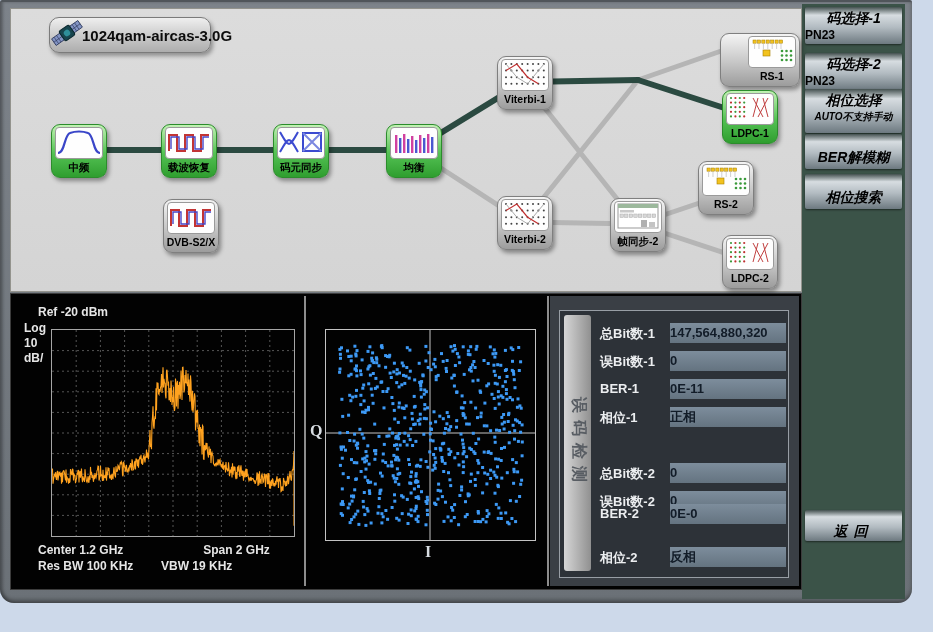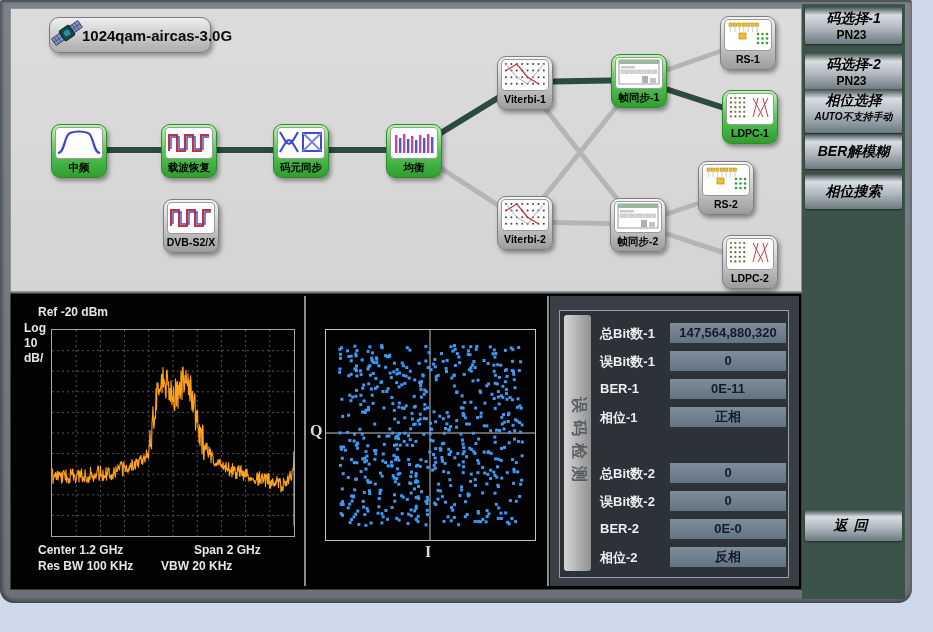--- a/index.html
+++ b/index.html
@@ -39,32 +39,32 @@
   .berarea{position:absolute;left:539px;top:2px;width:249px;height:290px;background:#3a3f45;}
   .berbox{position:absolute;left:9px;top:14px;width:228px;height:266px;background:#2d3238;
           border:1px solid #989ea5;}
   .vlabel{position:absolute;left:4px;top:4px;width:27px;height:256px;border-radius:3px;
           background:linear-gradient(90deg,#d6d6d6,#909090);}
   .vlabel span{position:absolute;left:50%;top:50%;transform:translate(-50%,-50%) rotate(90deg);
                white-space:nowrap;font-weight:bold;font-size:16px;letter-spacing:7px;color:#585d63;}
   .ber-row{position:absolute;left:40px;width:186px;height:20px;}
   .ber-row .lb{position:absolute;left:0;top:2px;font-size:13px;font-weight:bold;color:#eceef0;white-space:nowrap;}
   .ber-row .val{position:absolute;left:70px;top:0;width:116px;height:20px;line-height:20px;
-                text-align:center;background:linear-gradient(180deg,#7d8d9c,#647380);
+                text-align:left;background:linear-gradient(180deg,#7d8d9c,#647380);
                 color:#121c28;font-size:13px;font-weight:bold;}
   
   .sidebar{position:absolute;left:802px;top:2px;width:103px;height:595px;background:#3b5348;}
   .sbtn{position:absolute;left:3px;width:97px;border-radius:2px;cursor:default;
         background:linear-gradient(180deg,#43504f 0%,#d7dde1 22%,#b2bbc1 55%,#6d7980 100%);
         box-shadow:0 1px 2px rgba(0,0,0,.5);color:#000;}
   .sbtn .bt{display:block;text-align:center;font-weight:bold;font-style:italic;font-size:14px;padding-top:3px;}
   .sbtn .bs{display:block;font-weight:bold;font-size:12px;}
-  .sbtn .bs.right{text-align:center;padding-right:4px;}
+  .sbtn .bs.right{text-align:left;padding-right:4px;}
   .sbtn .bs.center{text-align:center;font-style:italic;font-size:10px;}
-  .sbtn.single .bt{padding-top:0;}
+  .sbtn.single .bt{padding-top:12px;}
   .sbtn.single{display:flex;align-items:center;justify-content:center;}
 </style>
 </head>
 <body>
 
 <div class="window">
 
   <div class="diagram" id="diagram">
     <svg class="edges" id="edges" width="790" height="282">
         <line x1="402" y1="141" x2="513" y2="213" stroke="#b5b5b5" stroke-width="5" stroke-linecap="round"></line>
@@ -169,39 +169,21 @@
             <circle cx="20.200000000000003" cy="23.799999999999997" r="1" fill="#444"></circle>
             <circle cx="25.6" cy="23.799999999999997" r="1" fill="#444"></circle>
             <circle cx="31" cy="23.799999999999997" r="1" fill="#444"></circle>
             <circle cx="36.400000000000006" cy="23.799999999999997" r="1" fill="#444"></circle>
             <circle cx="41.800000000000004" cy="23.799999999999997" r="1" fill="#444"></circle>
             <path d="M4 4 L14.8 17.2 L25.6 23.8 L36.4 10.6 L42 4" fill="none" stroke="#aaa" stroke-width="1"></path>
             <path d="M4 10.6 L14.8 4 L25.6 17.2 L36.4 23.8" fill="none" stroke="#c03030" stroke-width="1.2"></path>
           </svg></div>
         <div class="nlabel">Viterbi-1</div>
       </div>
-      <div class="node active" style="left: 600px; top: 45px;">
-        <div class="nicon"><svg width="46" height="28" viewBox="0 0 46 28">
-            <rect x="3" y="2" width="40" height="24" fill="#fff" stroke="#999"></rect>
-            <rect x="3" y="2" width="40" height="4" fill="#9cb89c"></rect>
-            <rect x="5" y="8" width="14" height="2.5" fill="#c9c9c9"></rect>
-            <rect x="5" y="12" width="3.4" height="3.4" fill="#d8d8d8" stroke="#aaa" stroke-width="0.5"></rect>
-            <rect x="9.6" y="12" width="3.4" height="3.4" fill="#d8d8d8" stroke="#aaa" stroke-width="0.5"></rect>
-            <rect x="14.2" y="12" width="3.4" height="3.4" fill="#d8d8d8" stroke="#aaa" stroke-width="0.5"></rect>
-            <rect x="18.799999999999997" y="12" width="3.4" height="3.4" fill="#d8d8d8" stroke="#aaa" stroke-width="0.5"></rect>
-            <rect x="23.4" y="12" width="3.4" height="3.4" fill="#d8d8d8" stroke="#aaa" stroke-width="0.5"></rect>
-            <rect x="28" y="12" width="3.4" height="3.4" fill="#d8d8d8" stroke="#aaa" stroke-width="0.5"></rect>
-            <rect x="32.599999999999994" y="12" width="3.4" height="3.4" fill="#d8d8d8" stroke="#aaa" stroke-width="0.5"></rect>
-            <rect x="37.199999999999996" y="12" width="3.4" height="3.4" fill="#d8d8d8" stroke="#aaa" stroke-width="0.5"></rect>
-            <rect x="26" y="18" width="6" height="7" fill="#b0b0b0"></rect>
-            <rect x="34" y="20" width="6" height="5" fill="#c4c4c4"></rect>
-          </svg></div>
-        <div class="nlabel">帧同步-1</div>
-      </div>
-      <div class="node inactive" style="left: 709px; top: 7px;">
+      <div class="node inactive" style="left: 709px; top: 24px; padding-left: 24px;">
         <div class="nicon"><svg width="46" height="28" viewBox="0 0 46 28">
             <rect x="4" y="3" width="3.2" height="3.2" fill="#f2c21e" stroke="#a87f00" stroke-width="0.5"></rect>
             <line x1="5.6" y1="6.5" x2="5.6" y2="12" stroke="#bbb" stroke-width="0.7"></line>
             <rect x="8.4" y="3" width="3.2" height="3.2" fill="#f2c21e" stroke="#a87f00" stroke-width="0.5"></rect>
             <line x1="10" y1="6.5" x2="10" y2="12" stroke="#bbb" stroke-width="0.7"></line>
             <rect x="12.8" y="3" width="3.2" height="3.2" fill="#f2c21e" stroke="#a87f00" stroke-width="0.5"></rect>
             <line x1="14.4" y1="6.5" x2="14.4" y2="12" stroke="#bbb" stroke-width="0.7"></line>
             <rect x="17.200000000000003" y="3" width="3.2" height="3.2" fill="#f2c21e" stroke="#a87f00" stroke-width="0.5"></rect>
             <line x1="18.8" y1="6.5" x2="18.8" y2="12" stroke="#bbb" stroke-width="0.7"></line>
             <rect x="21.6" y="3" width="3.2" height="3.2" fill="#f2c21e" stroke="#a87f00" stroke-width="0.5"></rect>
@@ -395,23 +377,23 @@
             <line x1="0" y1="123.6" x2="242" y2="123.6" stroke="#565656" stroke-width="1" stroke-dasharray="2 3"></line>
             <line x1="0" y1="144.2" x2="242" y2="144.2" stroke="#565656" stroke-width="1" stroke-dasharray="2 3"></line>
             <line x1="0" y1="164.8" x2="242" y2="164.8" stroke="#565656" stroke-width="1" stroke-dasharray="2 3"></line>
             <line x1="0" y1="185.4" x2="242" y2="185.4" stroke="#565656" stroke-width="1" stroke-dasharray="2 3"></line>
           </svg>
         <svg id="spec-trace" width="242" height="206" style="position:absolute;left:0;top:0;">
             <polyline points="0.0,138.6 0.5,139.4 1.0,153.7 1.5,149.4 2.0,146.6 2.5,144.8 3.0,145.7 3.5,142.2 4.0,147.1 4.5,149.9 5.0,142.5 5.5,140.9 6.0,150.4 6.5,146.5 7.0,141.5 7.5,144.2 8.0,143.0 8.5,146.8 9.0,143.1 9.5,153.7 10.0,142.3 10.5,152.2 11.0,141.4 11.5,140.7 12.0,140.9 12.5,143.0 13.0,147.0 13.5,150.4 14.0,139.6 14.5,152.7 15.0,147.1 15.5,148.2 16.0,149.1 16.5,153.6 17.0,148.2 17.5,152.9 18.0,151.4 18.5,139.1 19.0,141.2 19.5,144.0 20.0,145.1 20.5,138.7 21.0,139.8 21.5,150.5 22.0,144.2 22.5,145.1 23.0,145.8 23.5,153.2 24.0,149.4 24.5,149.2 25.0,143.5 25.5,143.9 26.0,140.4 26.5,140.3 27.0,152.4 27.5,143.1 28.0,141.0 28.5,147.8 29.0,143.2 29.5,138.5 30.0,148.5 30.5,152.1 31.0,146.2 31.5,150.5 32.0,147.8 32.5,151.9 33.0,139.3 33.5,145.7 34.0,147.5 34.5,151.2 35.0,152.2 35.5,150.3 36.0,146.4 36.5,152.1 37.0,152.1 37.5,145.5 38.0,149.7 38.5,136.9 39.0,144.8 39.5,141.8 40.0,148.0 40.5,145.2 41.0,148.4 41.5,151.8 42.0,145.1 42.5,149.2 43.0,143.0 43.5,146.3 44.0,147.7 44.5,144.8 45.0,141.0 45.5,139.7 46.0,136.1 46.5,136.3 47.0,150.6 47.5,148.8 48.0,145.6 48.5,135.9 49.0,145.3 49.5,144.9 50.0,146.7 50.5,151.0 51.0,139.7 51.5,150.8 52.0,145.5 52.5,147.8 53.0,144.9 53.5,148.1 54.0,137.2 54.5,150.6 55.0,142.9 55.5,143.8 56.0,137.3 56.5,141.0 57.0,138.0 57.5,147.4 58.0,148.1 58.5,146.1 59.0,144.8 59.5,149.9 60.0,143.9 60.5,145.8 61.0,149.1 61.5,141.7 62.0,137.4 62.5,142.8 63.0,146.0 63.5,146.7 64.0,136.2 64.5,141.7 65.0,140.4 65.5,140.9 66.0,135.4 66.5,136.3 67.0,139.1 67.5,139.6 68.0,134.6 68.5,131.8 69.0,134.3 69.5,131.8 70.0,133.0 70.5,144.8 71.0,146.3 71.5,131.7 72.0,133.4 72.5,136.8 73.0,138.1 73.5,141.6 74.0,135.8 74.5,135.5 75.0,142.1 75.5,140.7 76.0,141.9 76.5,137.5 77.0,141.5 77.5,135.3 78.0,137.5 78.5,133.1 79.0,136.7 79.5,140.4 80.0,129.3 80.5,131.5 81.0,140.1 81.5,139.7 82.0,138.4 82.5,132.6 83.0,131.0 83.5,139.4 84.0,128.5 84.5,129.8 85.0,131.2 85.5,136.3 86.0,129.2 86.5,137.7 87.0,130.7 87.5,128.5 88.0,126.5 88.5,129.2 89.0,124.9 89.5,133.8 90.0,128.6 90.5,134.8 91.0,132.2 91.5,126.5 92.0,125.3 92.5,129.1 93.0,132.5 93.5,126.3 94.0,127.7 94.5,119.6 95.0,127.6 95.5,122.6 96.0,125.8 96.5,129.3 97.0,118.0 97.5,111.1 98.0,100.1 98.5,117.0 99.0,114.9 99.5,119.2 100.0,92.7 100.5,86.8 101.0,76.3 101.5,95.3 102.0,98.6 102.5,89.6 103.0,87.2 103.5,87.9 104.0,58.2 104.5,80.6 105.0,52.2 105.5,58.7 106.0,52.9 106.5,63.5 107.0,64.4 107.5,59.0 108.0,61.9 108.5,57.5 109.0,55.9 109.5,43.9 110.0,62.9 110.5,49.9 111.0,37.3 111.5,57.4 112.0,48.9 112.5,52.9 113.0,53.1 113.5,65.5 114.0,68.3 114.5,40.9 115.0,39.7 115.5,46.7 116.0,55.6 116.5,51.6 117.0,70.2 117.5,69.0 118.0,58.1 118.5,71.9 119.0,50.6 119.5,59.0 120.0,75.0 120.5,67.1 121.0,72.2 121.5,56.8 122.0,77.8 122.5,80.8 123.0,77.2 123.5,48.6 124.0,55.3 124.5,76.6 125.0,53.1 125.5,51.0 126.0,78.7 126.5,54.9 127.0,64.7 127.5,51.8 128.0,69.1 128.5,65.1 129.0,40.6 129.5,52.8 130.0,70.1 130.5,37.4 131.0,37.2 131.5,47.9 132.0,62.5 132.5,59.4 133.0,45.1 133.5,53.3 134.0,40.0 134.5,53.5 135.0,52.2 135.5,56.3 136.0,43.5 136.5,65.0 137.0,49.6 137.5,65.0 138.0,71.6 138.5,45.4 139.0,52.2 139.5,72.7 140.0,80.5 140.5,60.8 141.0,82.1 141.5,76.9 142.0,68.4 142.5,63.3 143.0,66.6 143.5,100.4 144.0,92.9 144.5,80.6 145.0,92.6 145.5,79.8 146.0,98.3 146.5,98.1 147.0,113.3 147.5,94.6 148.0,116.2 148.5,97.1 149.0,100.3 149.5,100.0 150.0,124.5 150.5,95.6 151.0,96.5 151.5,129.1 152.0,129.3 152.5,115.2 153.0,117.5 153.5,120.3 154.0,112.8 154.5,119.1 155.0,113.0 155.5,122.0 156.0,124.9 156.5,127.6 157.0,116.4 157.5,125.0 158.0,122.8 158.5,118.7 159.0,133.1 159.5,123.8 160.0,122.5 160.5,124.9 161.0,126.2 161.5,133.6 162.0,134.4 162.5,135.4 163.0,134.3 163.5,133.7 164.0,136.5 164.5,133.3 165.0,134.6 165.5,134.8 166.0,129.2 166.5,131.0 167.0,135.4 167.5,130.5 168.0,129.6 168.5,133.9 169.0,135.8 169.5,137.4 170.0,133.9 170.5,138.7 171.0,131.7 171.5,139.8 172.0,136.7 172.5,135.8 173.0,135.4 173.5,142.4 174.0,132.0 174.5,139.0 175.0,138.9 175.5,140.9 176.0,140.6 176.5,132.2 177.0,137.7 177.5,146.1 178.0,142.6 178.5,139.7 179.0,142.7 179.5,136.9 180.0,147.4 180.5,133.3 181.0,144.4 181.5,139.7 182.0,136.3 182.5,140.7 183.0,136.7 183.5,146.7 184.0,149.2 184.5,142.1 185.0,148.6 185.5,136.6 186.0,141.7 186.5,137.1 187.0,135.2 187.5,145.7 188.0,146.8 188.5,138.4 189.0,135.3 189.5,142.9 190.0,146.0 190.5,140.6 191.0,144.3 191.5,150.8 192.0,140.8 192.5,145.0 193.0,147.5 193.5,141.4 194.0,138.5 194.5,147.0 195.0,139.1 195.5,146.0 196.0,144.7 196.5,148.3 197.0,150.8 197.5,149.7 198.0,147.3 198.5,150.6 199.0,146.8 199.5,150.5 200.0,148.4 200.5,148.6 201.0,148.5 201.5,149.8 202.0,151.3 202.5,150.8 203.0,153.3 203.5,153.2 204.0,150.4 204.5,149.8 205.0,142.5 205.5,144.2 206.0,155.9 206.5,143.7 207.0,154.8 207.5,141.3 208.0,152.6 208.5,149.1 209.0,154.0 209.5,145.5 210.0,144.2 210.5,146.6 211.0,152.6 211.5,151.9 212.0,147.0 212.5,143.7 213.0,147.0 213.5,157.0 214.0,143.9 214.5,144.9 215.0,146.6 215.5,154.3 216.0,142.9 216.5,154.2 217.0,143.2 217.5,158.6 218.0,151.4 218.5,158.8 219.0,153.2 219.5,149.9 220.0,156.0 220.5,148.4 221.0,149.9 221.5,154.7 222.0,156.4 222.5,153.0 223.0,156.3 223.5,150.9 224.0,154.7 224.5,149.1 225.0,146.4 225.5,151.8 226.0,149.3 226.5,157.9 227.0,148.6 227.5,151.3 228.0,148.0 228.5,151.8 229.0,161.4 229.5,160.9 230.0,156.3 230.5,158.7 231.0,161.0 231.5,147.9 232.0,150.9 232.5,151.2 233.0,154.6 233.5,155.5 234.0,150.9 234.5,155.8 235.0,153.9 235.5,146.9 236.0,145.6 236.5,154.2 237.0,149.6 237.5,146.4 238.0,141.1 238.5,146.0 239.0,149.9 239.5,150.1 240.0,141.3 240.5,139.8 241.0,139.7 241.5,135.1 242.0,121.0 242,195.7" fill="none" stroke="#ffa21f" stroke-width="1.1"></polyline>
           </svg>
       </div>
       <div class="txt" style="left:24px;top:248px;">Center 1.2 GHz</div>
-      <div class="txt" style="left:180px;top:248px;width:85px;text-align:left;">Span 2 GHz</div>
+      <div class="txt" style="left:180px;top:248px;width:85px;text-align:center;">Span 2 GHz</div>
       <div class="txt" style="left:24px;top:264px;">Res BW 100 KHz</div>
-      <div class="txt" style="left:147px;top:264px;">VBW 20 KHz</div>
+      <div class="txt" style="left:147px;top:264px;">VBW 19 KHz</div>
     </div>
 
     <div class="vsep" style="left:293px;"></div>
 
     <div class="constel">
       <div class="axis-label" style="left:3px;top:127px;">Q</div>
       <div class="axis-label" style="left:118px;top:248px;">I</div>
       <div class="cbox">
         <svg id="constel-svg" width="209" height="210" style="position:absolute;left:0;top:0;">
             <line x1="104" y1="0" x2="104" y2="210" stroke="#c3c3c3" stroke-width="1"></line>
@@ -1065,21 +1047,21 @@
               <span class="val">正相</span>
             </div>
             <div class="ber-row" style="top: 152px;">
               <span class="lb">总Bit数-2</span>
               <span class="val">0</span>
             </div>
             <div class="ber-row" style="top: 180px; text-decoration: underline;">
               <span class="lb">误Bit数-2</span>
               <span class="val">0</span>
             </div>
-            <div class="ber-row" style="top: 208px;">
+            <div class="ber-row" style="top: 193px;">
               <span class="lb">BER-2</span>
               <span class="val">0E-0</span>
             </div>
             <div class="ber-row" style="top: 236px;">
               <span class="lb">相位-2</span>
               <span class="val">反相</span>
             </div>
           </div>
       </div>
     </div>

